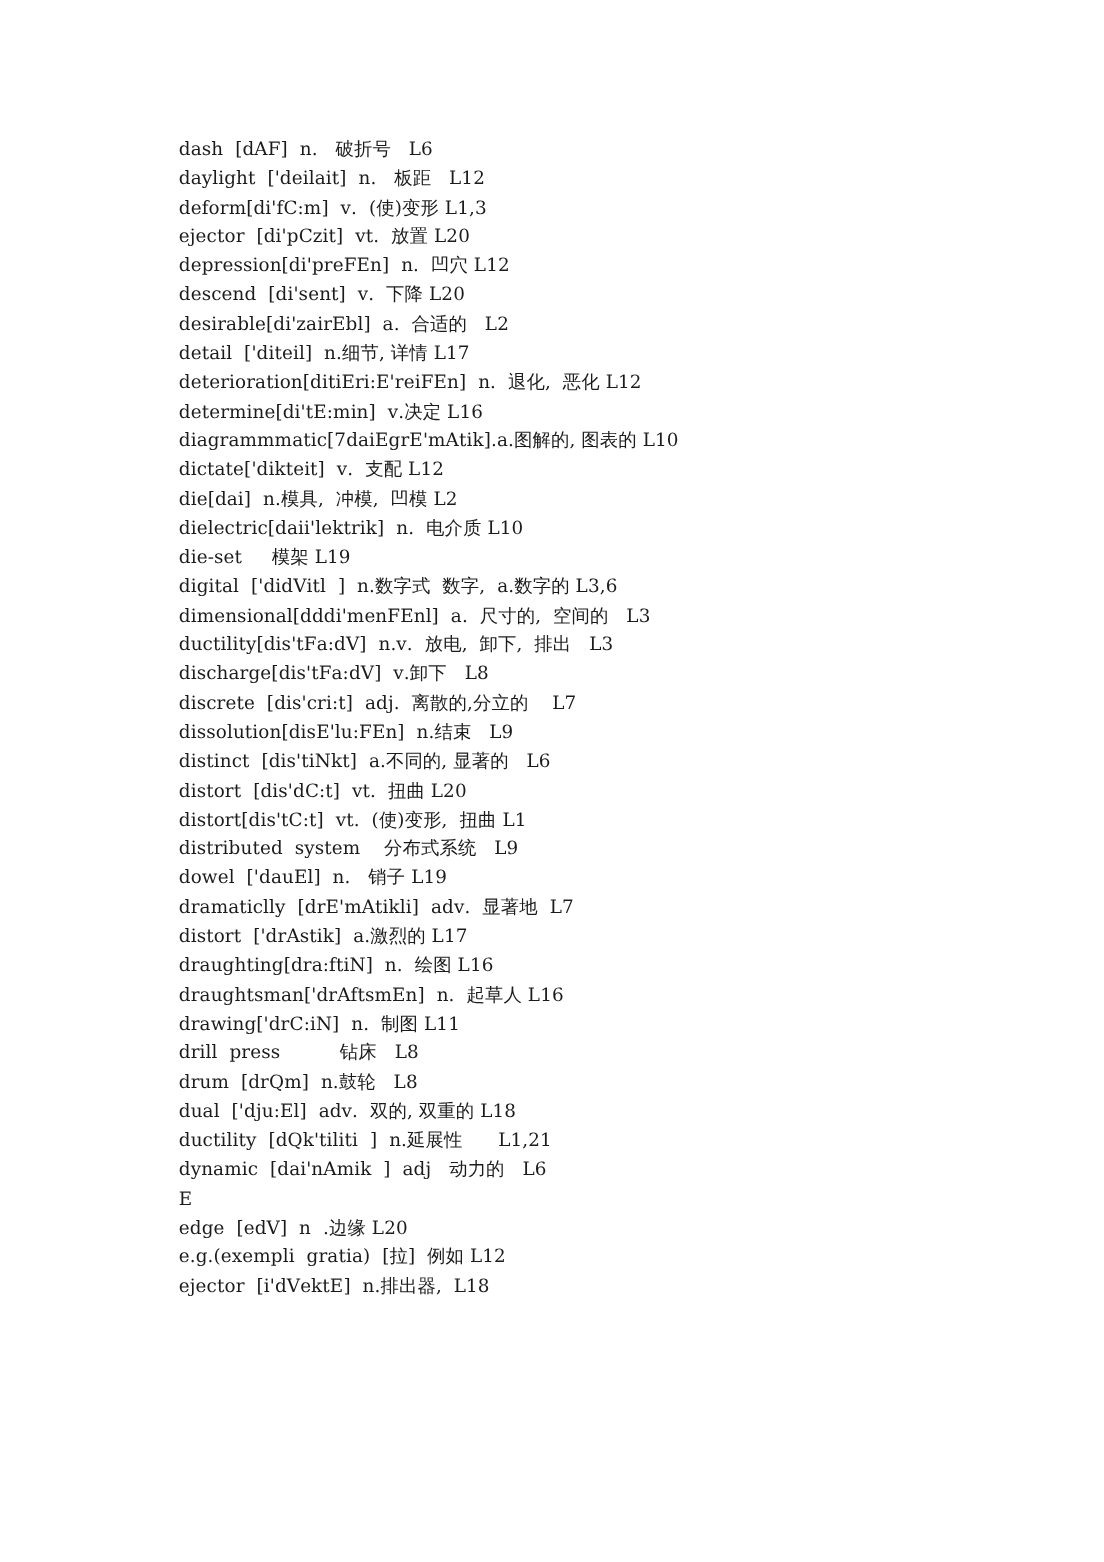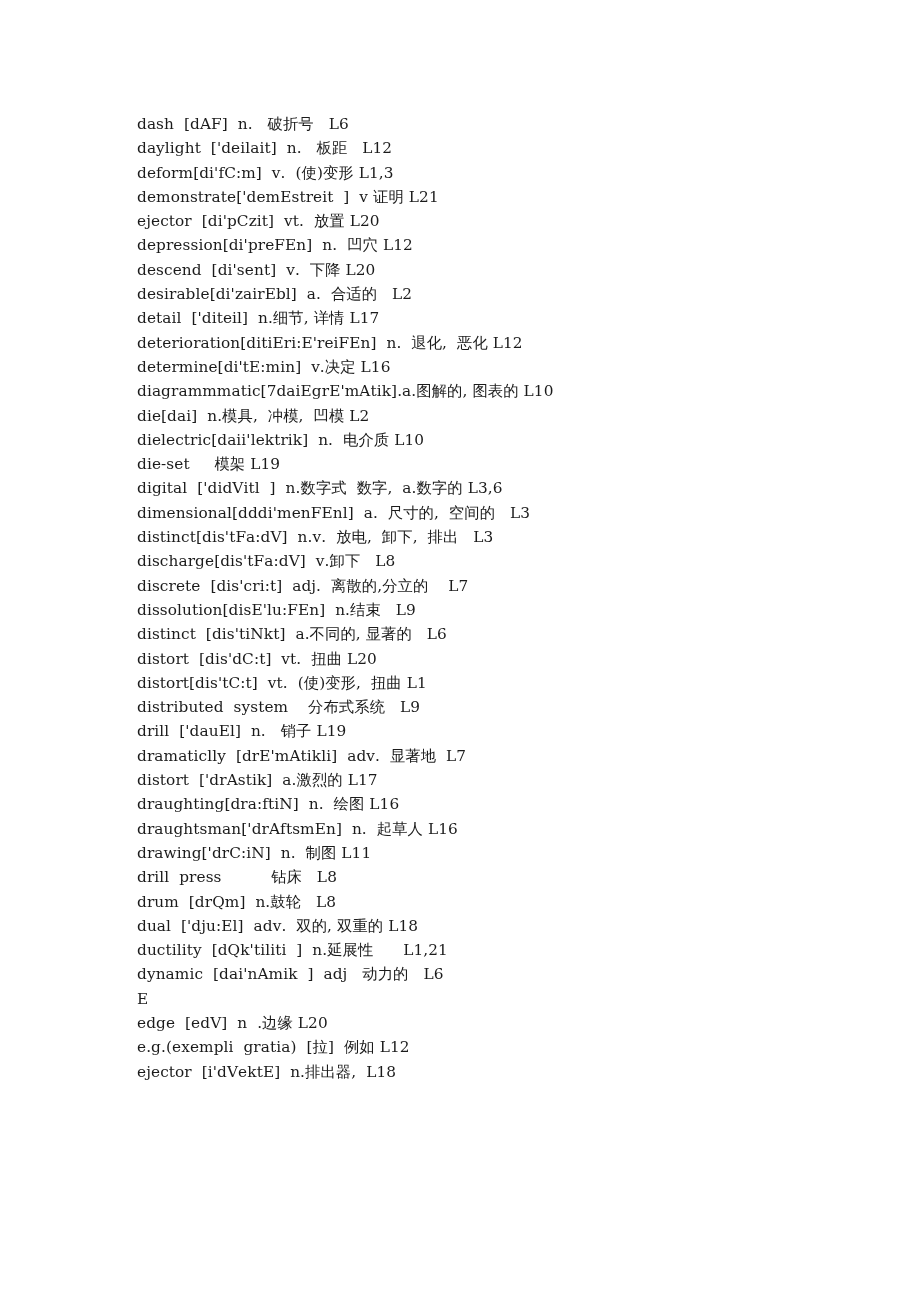--- a/index.html
+++ b/index.html
@@ -30,57 +30,58 @@
   }
   .entry {
     display: block;
     font-family: "DejaVu Serif", "Liberation Serif", serif;
     font-size: 15.3px;
     line-height: 24.3px;
     color: #1b1b1b;
     white-space: pre;
     letter-spacing: 0.1px;
     font-kerning: none;
+    margin-left: 12px;
     -webkit-font-smoothing: antialiased;
   }
   .entry.section-letter {
     font-size: 15.3px;
   }
 </style>
 </head>
 <body>
 
 <div id="page">
   <div id="glossary">
     <span class="entry">dash  [dAF]  n.   破折号   L6</span>
     <span class="entry">daylight  ['deilait]  n.   板距   L12</span>
     <span class="entry">deform[di'fC:m]  v.  (使)变形 L1,3</span>
-    <span class="entry">demonstrate['demEstreit  ]  v 证明 L21</span>
     <span class="entry">ejector  [di'pCzit]  vt.  放置 L20</span>
     <span class="entry">depression[di'preFEn]  n.  凹穴 L12</span>
     <span class="entry">descend  [di'sent]  v.  下降 L20</span>
     <span class="entry">desirable[di'zairEbl]  a.  合适的   L2</span>
     <span class="entry">detail  ['diteil]  n.细节, 详情 L17</span>
     <span class="entry">deterioration[ditiEri:E'reiFEn]  n.  退化,  恶化 L12</span>
     <span class="entry">determine[di'tE:min]  v.决定 L16</span>
     <span class="entry">diagrammmatic[7daiEgrE'mAtik].a.图解的, 图表的 L10</span>
+    <span class="entry">dictate['dikteit]  v.  支配 L12</span>
     <span class="entry">die[dai]  n.模具,  冲模,  凹模 L2</span>
     <span class="entry">dielectric[daii'lektrik]  n.  电介质 L10</span>
     <span class="entry">die-set     模架 L19</span>
     <span class="entry">digital  ['didVitl  ]  n.数字式  数字,  a.数字的 L3,6</span>
     <span class="entry">dimensional[dddi'menFEnl]  a.  尺寸的,  空间的   L3</span>
-    <span class="entry">distinct[dis'tFa:dV]  n.v.  放电,  卸下,  排出   L3</span>
+    <span class="entry">ductility[dis'tFa:dV]  n.v.  放电,  卸下,  排出   L3</span>
     <span class="entry">discharge[dis'tFa:dV]  v.卸下   L8</span>
     <span class="entry">discrete  [dis'cri:t]  adj.  离散的,分立的    L7</span>
     <span class="entry">dissolution[disE'lu:FEn]  n.结束   L9</span>
     <span class="entry">distinct  [dis'tiNkt]  a.不同的, 显著的   L6</span>
     <span class="entry">distort  [dis'dC:t]  vt.  扭曲 L20</span>
     <span class="entry">distort[dis'tC:t]  vt.  (使)变形,  扭曲 L1</span>
     <span class="entry">distributed  system    分布式系统   L9</span>
-    <span class="entry">drill  ['dauEl]  n.   销子 L19</span>
+    <span class="entry">dowel  ['dauEl]  n.   销子 L19</span>
     <span class="entry">dramaticlly  [drE'mAtikli]  adv.  显著地  L7</span>
     <span class="entry">distort  ['drAstik]  a.激烈的 L17</span>
     <span class="entry">draughting[dra:ftiN]  n.  绘图 L16</span>
     <span class="entry">draughtsman['drAftsmEn]  n.  起草人 L16</span>
     <span class="entry">drawing['drC:iN]  n.  制图 L11</span>
     <span class="entry">drill  press          钻床   L8</span>
     <span class="entry">drum  [drQm]  n.鼓轮   L8</span>
     <span class="entry">dual  ['dju:El]  adv.  双的, 双重的 L18</span>
     <span class="entry">ductility  [dQk'tiliti  ]  n.延展性      L1,21</span>
     <span class="entry">dynamic  [dai'nAmik  ]  adj   动力的   L6</span>

